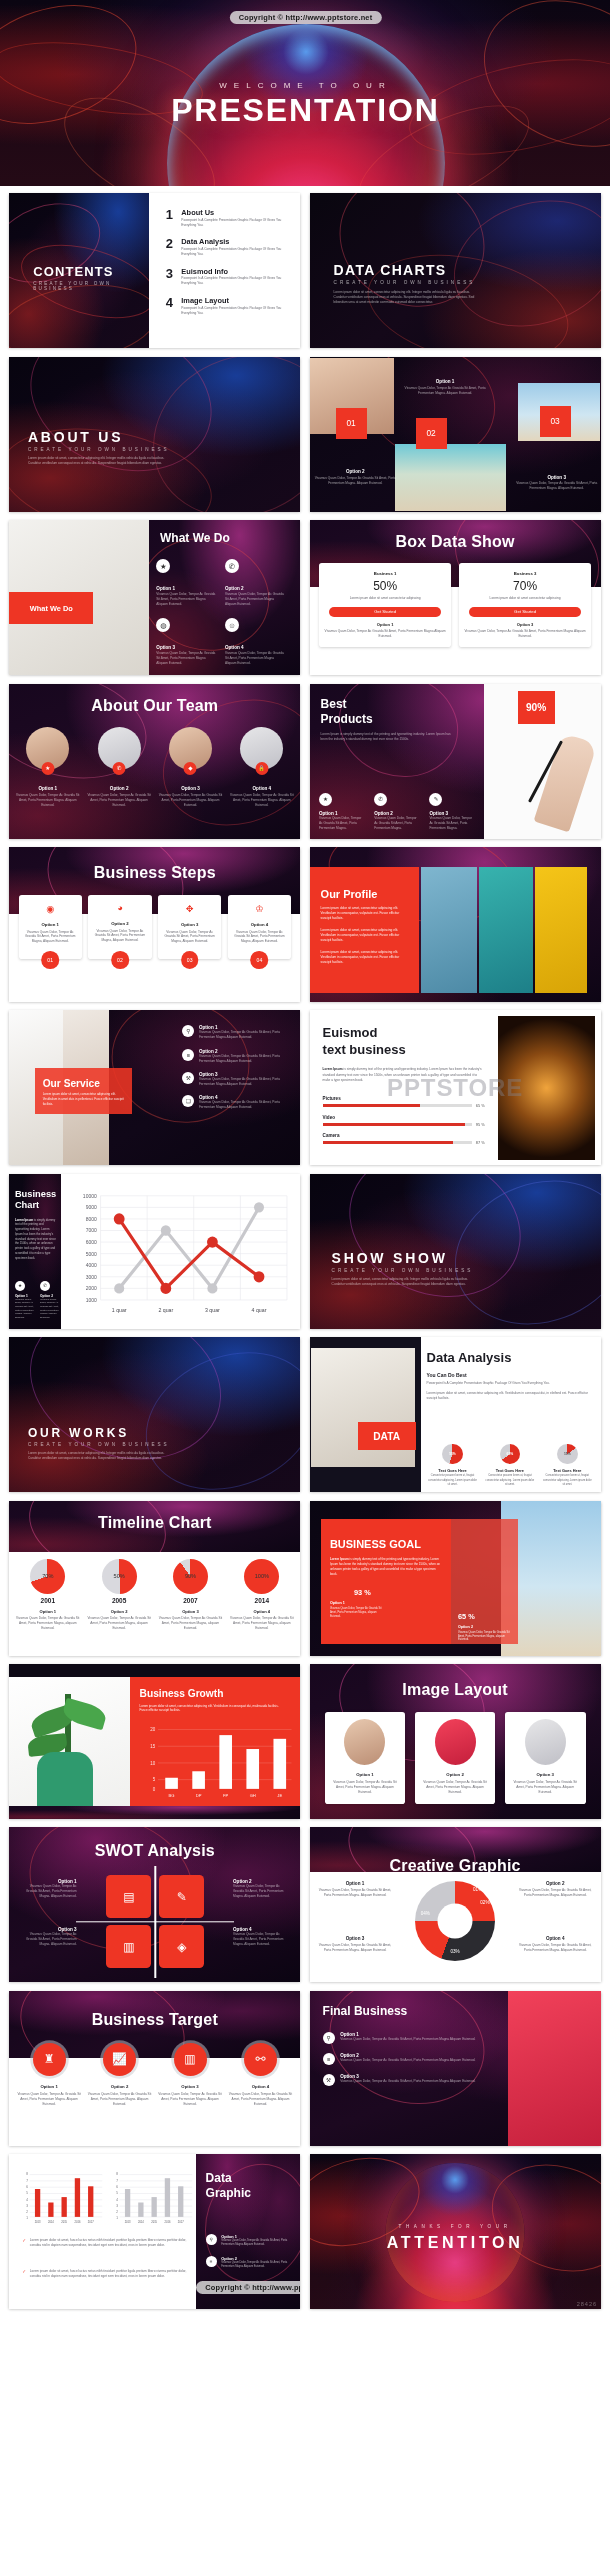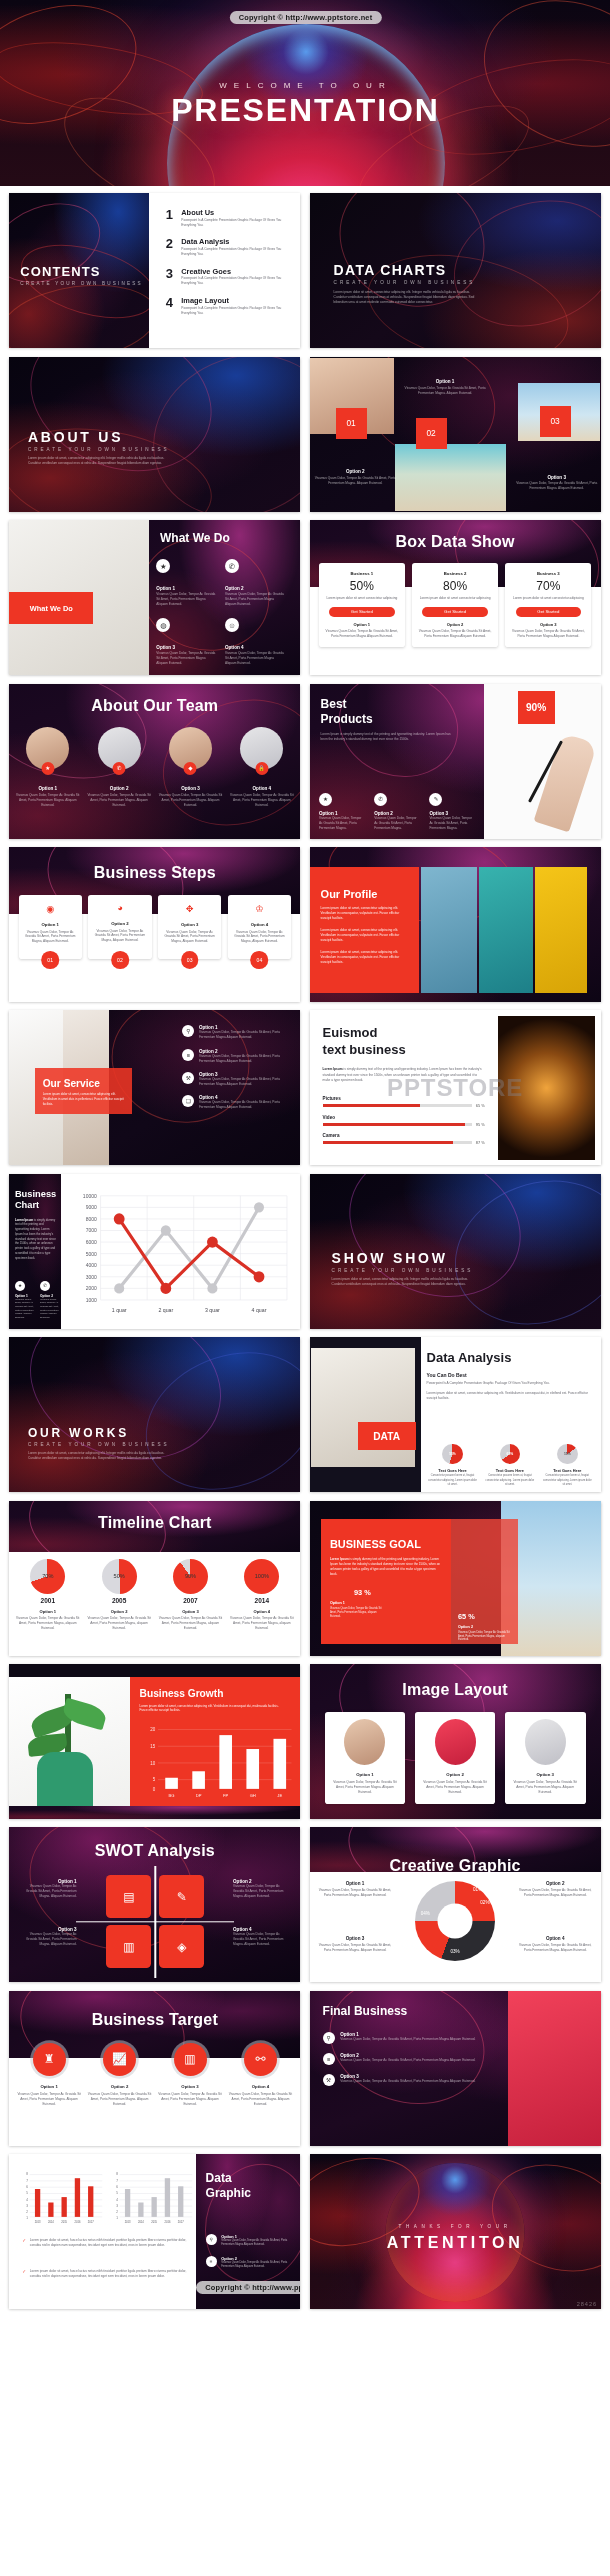--- a/index.html
+++ b/index.html
@@ -199,21 +199,21 @@
   <div class="grid">
 
     <div class="row">
 
       <div class="slide">
         <div style="position:absolute;left:0;top:0;width:48%;height:100%;overflow:hidden;">
           <div class="bg-neural"></div>
           <div class="fil" style="left:-18.6px;top:13px;width:111px;height:74px;border:0.9px solid rgba(220,70,120,.45);transform:rotate(-20deg);"></div>
           <div class="fil" style="left:9.3px;top:56px;width:139px;height:65px;border:0.9px solid rgba(230,60,60,.4);transform:rotate(16deg);"></div>
           <div class="fil" style="left:-9.3px;top:93px;width:158px;height:74px;border:0.9px solid rgba(235,80,50,.35);transform:rotate(-8deg);"></div>
-          <div style="position:absolute;left:11px;top:71px;right:3.7px;">
+          <div style="position:absolute;left:24px;top:71px;right:3.7px;">
             <div style="color:#fff;font-size:13px;font-weight:600;letter-spacing:1.1px;">CONTENTS</div>
             <div class="subcaps" style="margin-top:1.9px;letter-spacing:2.2px;">CREATE YOUR OWN BUSINESS</div>
           </div>
         </div>
         <div style="position:absolute;left:48%;top:0;right:0;bottom:0;background:#fff;padding:15px 13px 0 16.7px;">
           <div style="display:flex;align-items:flex-start;gap:8.4px;margin-bottom:9.3px;">
             <div style="font-size:13px;font-weight:bold;color:#1b1b22;line-height:1;">1</div>
             <div>
               <div style="font-size:7.4px;font-weight:600;color:#1b1b22;">About Us</div>
               <div class="lorem-dk" style="width:109px;margin-top:0.9px;">Powerpoint Is A Complete Presentation Graphic Package Of Gives You Everything You.</div>
@@ -222,21 +222,21 @@
           <div style="display:flex;align-items:flex-start;gap:8.4px;margin-bottom:9.3px;">
             <div style="font-size:13px;font-weight:bold;color:#1b1b22;line-height:1;">2</div>
             <div>
               <div style="font-size:7.4px;font-weight:600;color:#1b1b22;">Data Analysis</div>
               <div class="lorem-dk" style="width:109px;margin-top:0.9px;">Powerpoint Is A Complete Presentation Graphic Package Of Gives You Everything You.</div>
             </div>
           </div>
           <div style="display:flex;align-items:flex-start;gap:8.4px;margin-bottom:9.3px;">
             <div style="font-size:13px;font-weight:bold;color:#1b1b22;line-height:1;">3</div>
             <div>
-              <div style="font-size:7.4px;font-weight:600;color:#1b1b22;">Creative Goes</div>
+              <div style="font-size:7.4px;font-weight:600;color:#1b1b22;">Euismod Info</div>
               <div class="lorem-dk" style="width:109px;margin-top:0.9px;">Powerpoint Is A Complete Presentation Graphic Package Of Gives You Everything You.</div>
             </div>
           </div>
           <div style="display:flex;align-items:flex-start;gap:8.4px;">
             <div style="font-size:13px;font-weight:bold;color:#1b1b22;line-height:1;">4</div>
             <div>
               <div style="font-size:7.4px;font-weight:600;color:#1b1b22;">Image Layout</div>
               <div class="lorem-dk" style="width:109px;margin-top:0.9px;">Powerpoint Is A Complete Presentation Graphic Package Of Gives You Everything You.</div>
             </div>
           </div>
@@ -334,28 +334,20 @@
           <div class="fil" style="right:0px;top:-18.6px;width:148px;height:111px;border:0.9px solid rgba(230,70,120,.4);transform:rotate(20deg);"></div>
         </div>
         <div class="ttl-center" style="top:13px;">Box Data Show</div>
         <div style="position:absolute;left:9.3px;top:43px;right:9.3px;display:flex;gap:7.4px;">
           <div class="card-w" style="flex:1;padding:7.4px 4.6px;text-align:center;">
             <div style="font-size:4.3px;font-weight:bold;color:#222;">Business 1</div>
             <div style="font-size:12px;color:#222;margin:3.7px 0 2.8px;">50%</div>
             <div class="lorem-dk" style="margin-bottom:5.6px;">Lorem ipsum dolor sit amet consectetur adipiscing</div>
             <div class="btn-pill" style="height:10.2px;margin:0 5.6px 5.6px;">Get Started</div>
             <div style="font-size:4.1px;font-weight:bold;color:#222;">Option 1</div>
-            <div class="lorem-dk" style="margin-top:1.9px;">Vivamus Quam Dolor, Tempor Ac Gravida Sit Amet, Porta Fermentum Magna Aliquam Euismod.</div>
-          </div>
-          <div class="card-w" style="flex:1;padding:7.4px 4.6px;text-align:center;">
-            <div style="font-size:4.3px;font-weight:bold;color:#222;">Business 2</div>
-            <div style="font-size:12px;color:#222;margin:3.7px 0 2.8px;">80%</div>
-            <div class="lorem-dk" style="margin-bottom:5.6px;">Lorem ipsum dolor sit amet consectetur adipiscing</div>
-            <div class="btn-pill" style="height:10.2px;margin:0 5.6px 5.6px;">Get Started</div>
-            <div style="font-size:4.1px;font-weight:bold;color:#222;">Option 2</div>
             <div class="lorem-dk" style="margin-top:1.9px;">Vivamus Quam Dolor, Tempor Ac Gravida Sit Amet, Porta Fermentum Magna Aliquam Euismod.</div>
           </div>
           <div class="card-w" style="flex:1;padding:7.4px 4.6px;text-align:center;">
             <div style="font-size:4.3px;font-weight:bold;color:#222;">Business 3</div>
             <div style="font-size:12px;color:#222;margin:3.7px 0 2.8px;">70%</div>
             <div class="lorem-dk" style="margin-bottom:5.6px;">Lorem ipsum dolor sit amet consectetur adipiscing</div>
             <div class="btn-pill" style="height:10.2px;margin:0 5.6px 5.6px;">Get Started</div>
             <div style="font-size:4.1px;font-weight:bold;color:#222;">Option 3</div>
             <div class="lorem-dk" style="margin-top:1.9px;">Vivamus Quam Dolor, Tempor Ac Gravida Sit Amet, Porta Fermentum Magna Aliquam Euismod.</div>
           </div>

